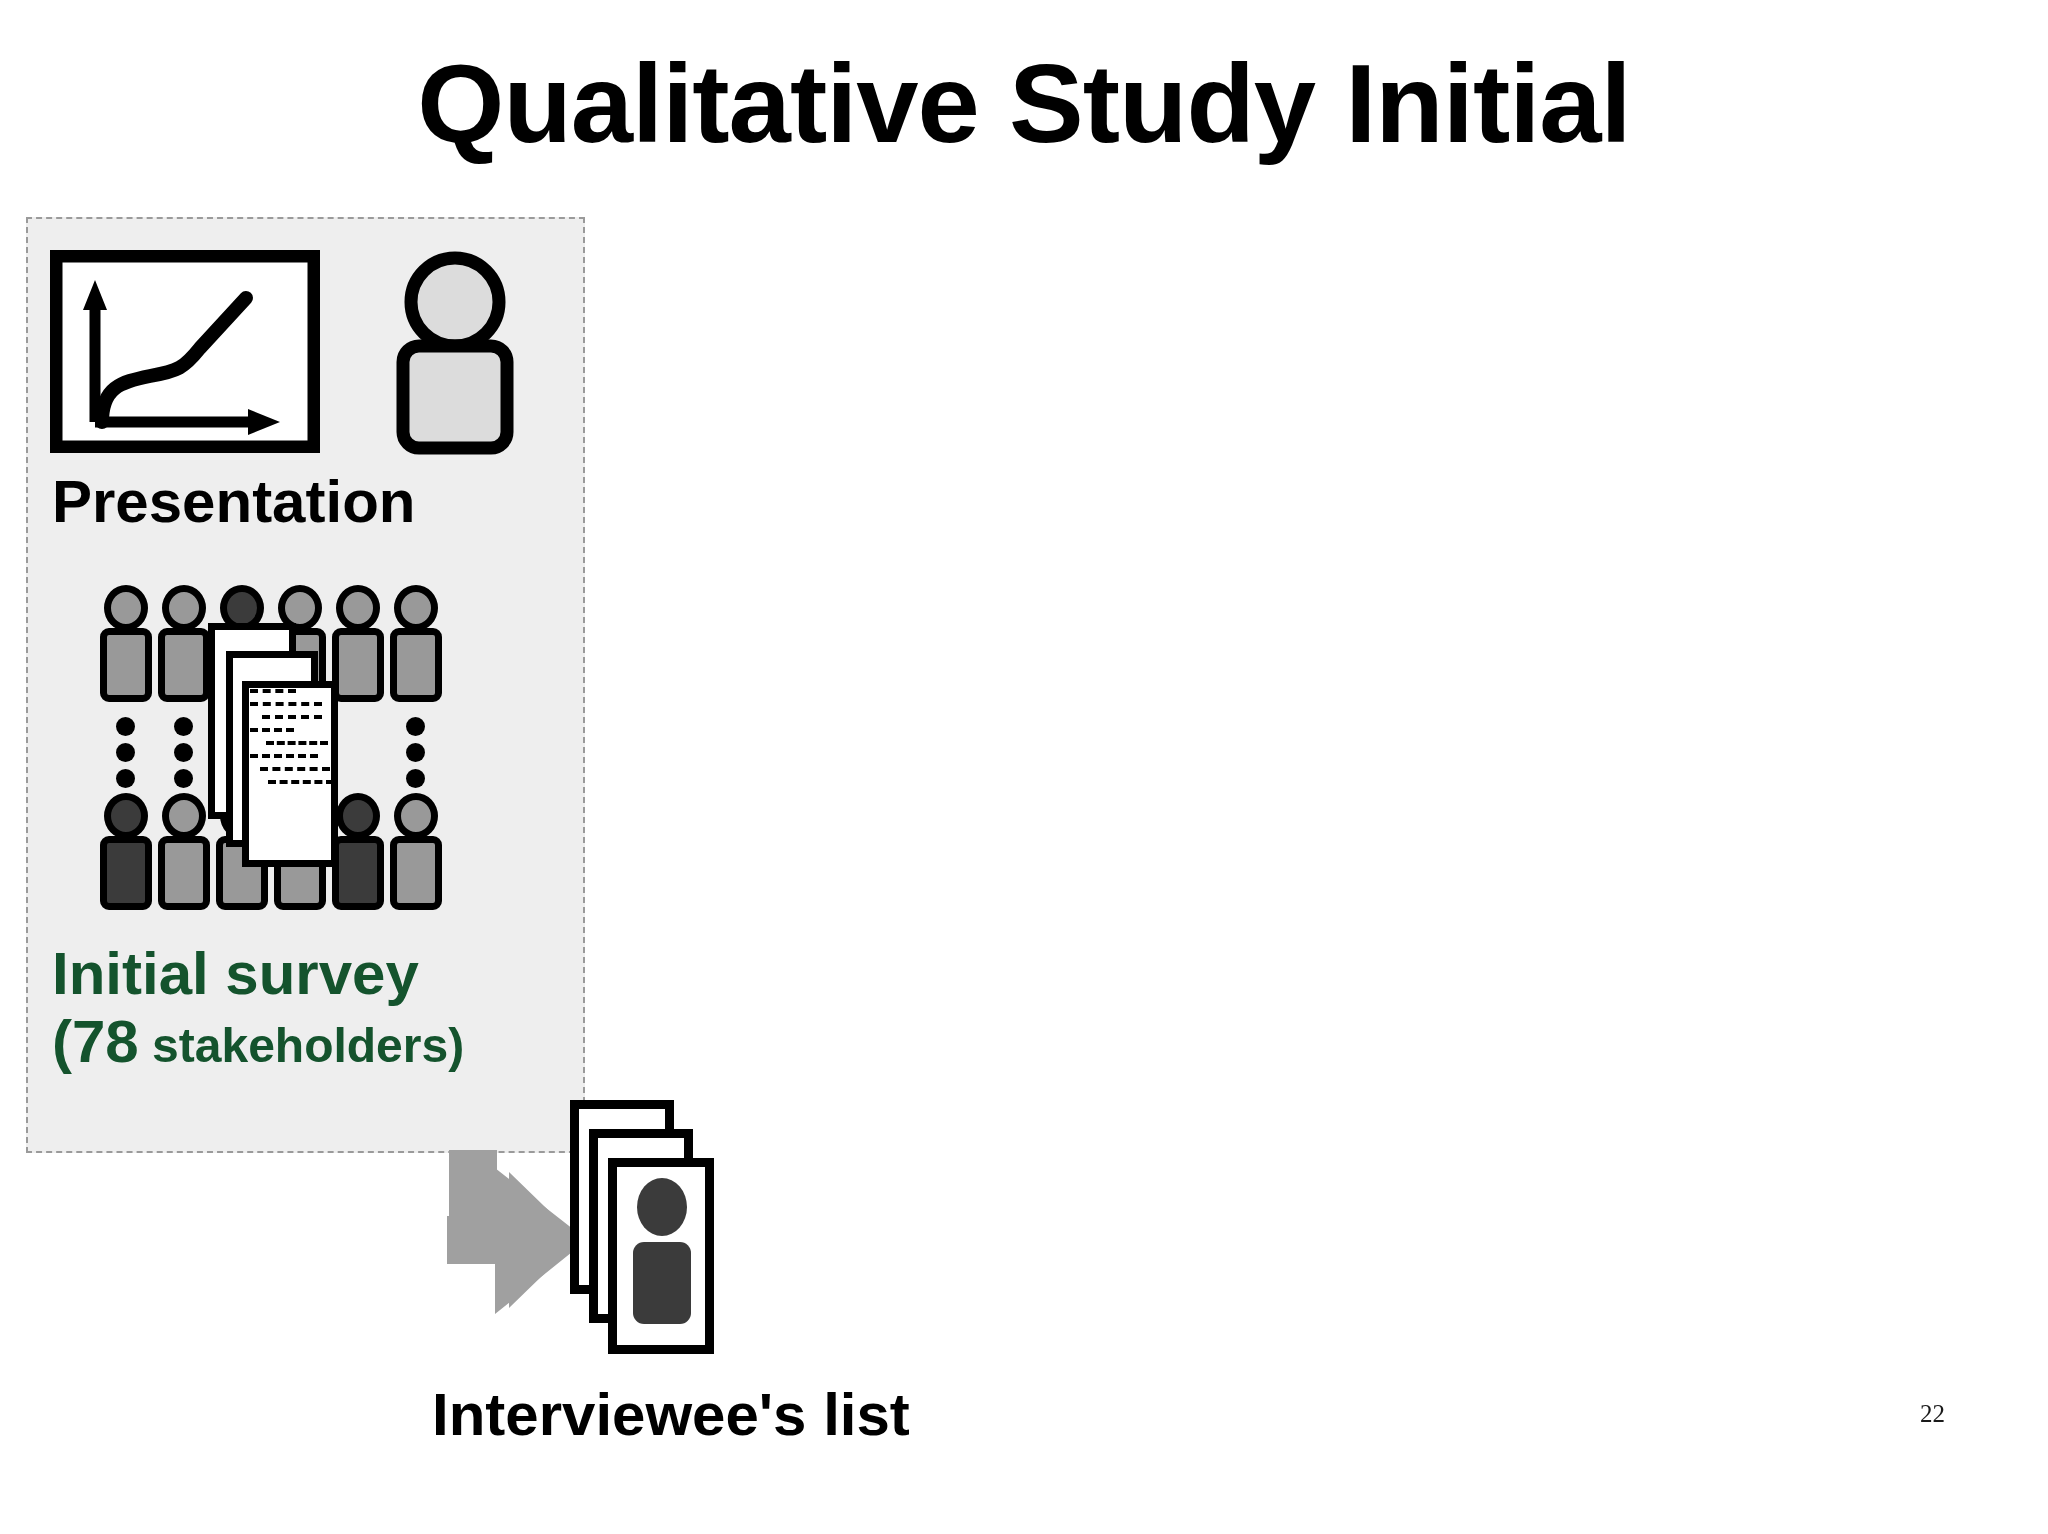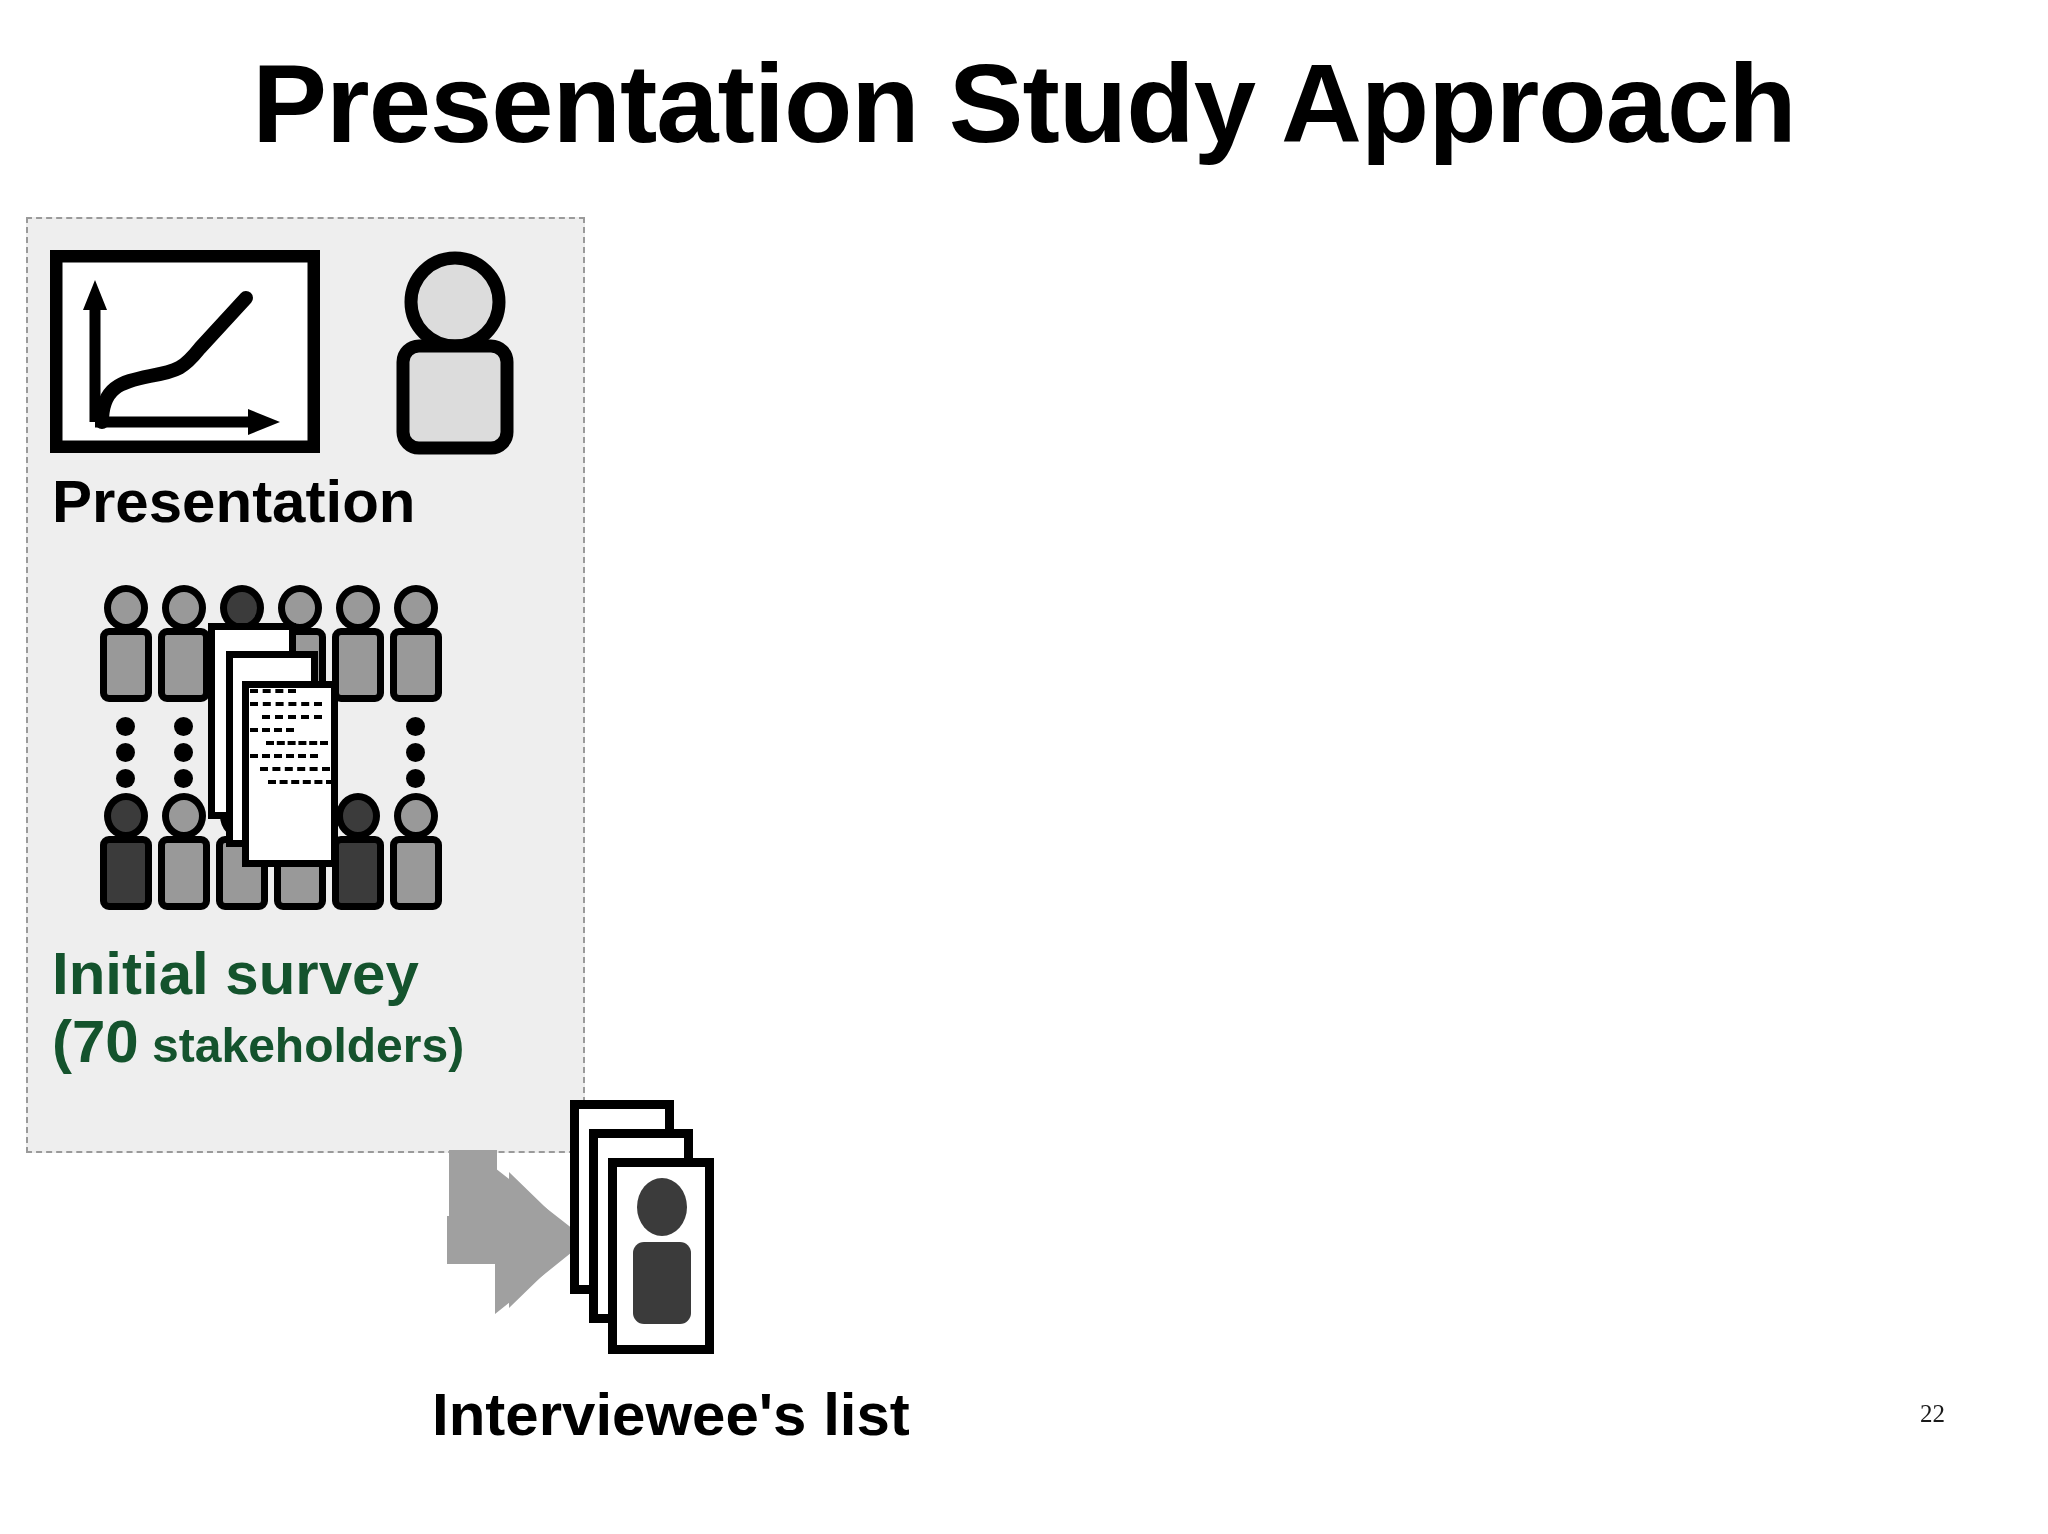--- a/index.html
+++ b/index.html
@@ -228,21 +228,21 @@
     left: 1920px;
     top: 1400px;
     font-family: "Liberation Serif", serif;
     font-size: 25px;
     color: #1a1a1a;
   }
 </style>
 </head>
 <body>
 
-<div id="slide-title">Presentation Study Approach</div>
+<div id="slide-title">Qualitative Study Initial</div>
 
 <div id="survey-panel"></div>
 
 <div id="presentation-group">
 
   <svg id="chartboard-icon" viewBox="0 0 270 203">
     <rect x="6" y="6" width="258" height="191" fill="#ffffff" stroke="#000000" stroke-width="13"></rect>
 
     <path d="M45 172 L45 52" stroke="#000000" stroke-width="11" fill="none"></path>
     <polygon points="45,30 33,60 57,60" fill="#000000"></polygon>
@@ -348,21 +348,21 @@
     <span style="width:44px;"></span>
     <span style="width:62px; margin-left:16px;"></span>
     <span style="width:68px;"></span>
     <span style="width:70px; margin-left:10px;"></span>
     <span style="width:66px; margin-left:18px;"></span>
   </div>
 </div>
 
 <div id="survey-label">
   <div class="big">Initial survey</div>
-  <div><span class="big">(70</span><span class="small"> stakeholders)</span></div>
+  <div><span class="big">(78</span><span class="small"> stakeholders)</span></div>
 </div>
 
 <svg id="flow-arrow" viewBox="0 0 140 168">
   <path d="M0 0 L0 118 L48 118 L48 168 L140 94 L48 22 L48 70 L0 70 Z" transform="translate(0,-2)" fill="#a0a0a0"></path>
   <path d="M2 2 L2 116 L62 116 L62 160 L132 92 L62 24 L62 68 L50 68 L50 2 Z" fill="#a0a0a0"></path>
 </svg>
 
 <div id="interviewee-group">
   <div class="card" id="card-back"></div>
   <div class="card" id="card-mid"></div>

